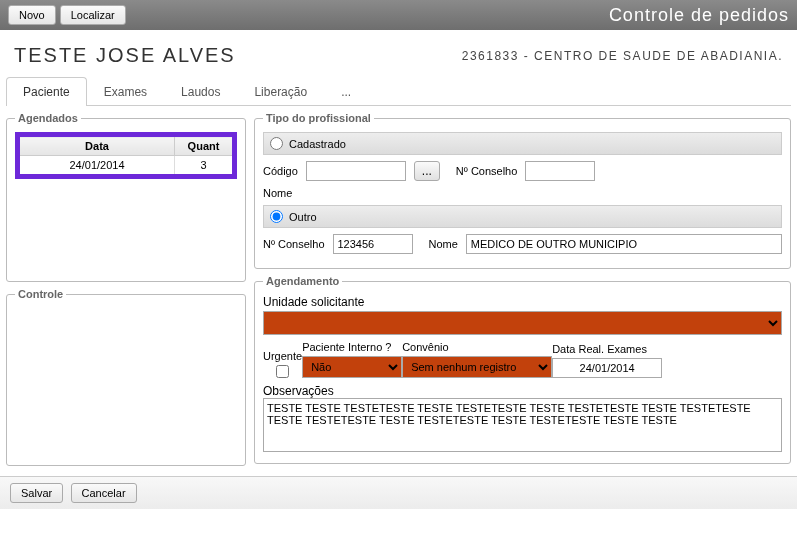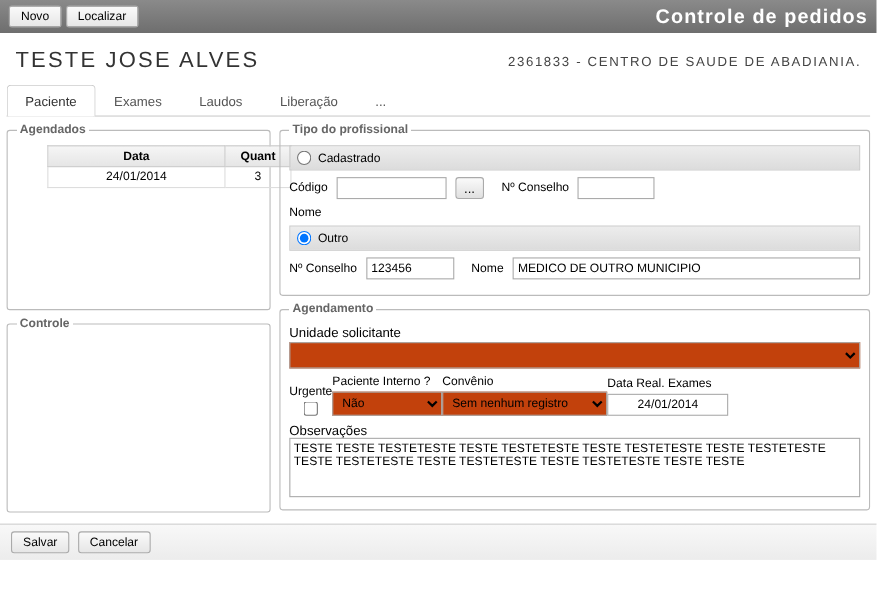--- a/index.html
+++ b/index.html
@@ -9,21 +9,21 @@
   background: linear-gradient(to bottom, #8a8a8a, #6e6e6e);
   padding: 5px 8px;
   display: flex;
   align-items: center;
   height: 30px;
 }
 .top-bar-title {
   margin-left: auto;
   color: #fff;
   font-size: 18px;
-  font-weight: 700;
+  font-weight: 400;
   letter-spacing: 1px;
 }
 .btn {
   background: linear-gradient(to bottom, #fafafa, #e6e6e6);
   border: 1px solid #aaa;
   border-radius: 3px;
   padding: 3px 10px;
   cursor: pointer;
   margin-right: 4px;
   font-size: 11px;
@@ -82,21 +82,21 @@
   border-radius: 3px;
   padding: 8px;
 }
 legend {
   color: #666;
   font-size: 11px;
   padding: 0 3px;
   font-weight: bold;
 }
 
-.mini-table { width: 100%; border-collapse: collapse; border: 1px solid #6d28d9; margin-left: 28px;}
+.mini-table { width: 100%; border-collapse: collapse; border: 5px solid #6d28d9;}
 .mini-table th {
   background: linear-gradient(to bottom, #f5f5f5, #e5e5e5);
   border: 1px solid #ccc;
   padding: 3px;
   font-weight: bold;
   text-align: center;
   font-size: 11px;
 }
 .mini-table td {
   border: 1px solid #ddd;

